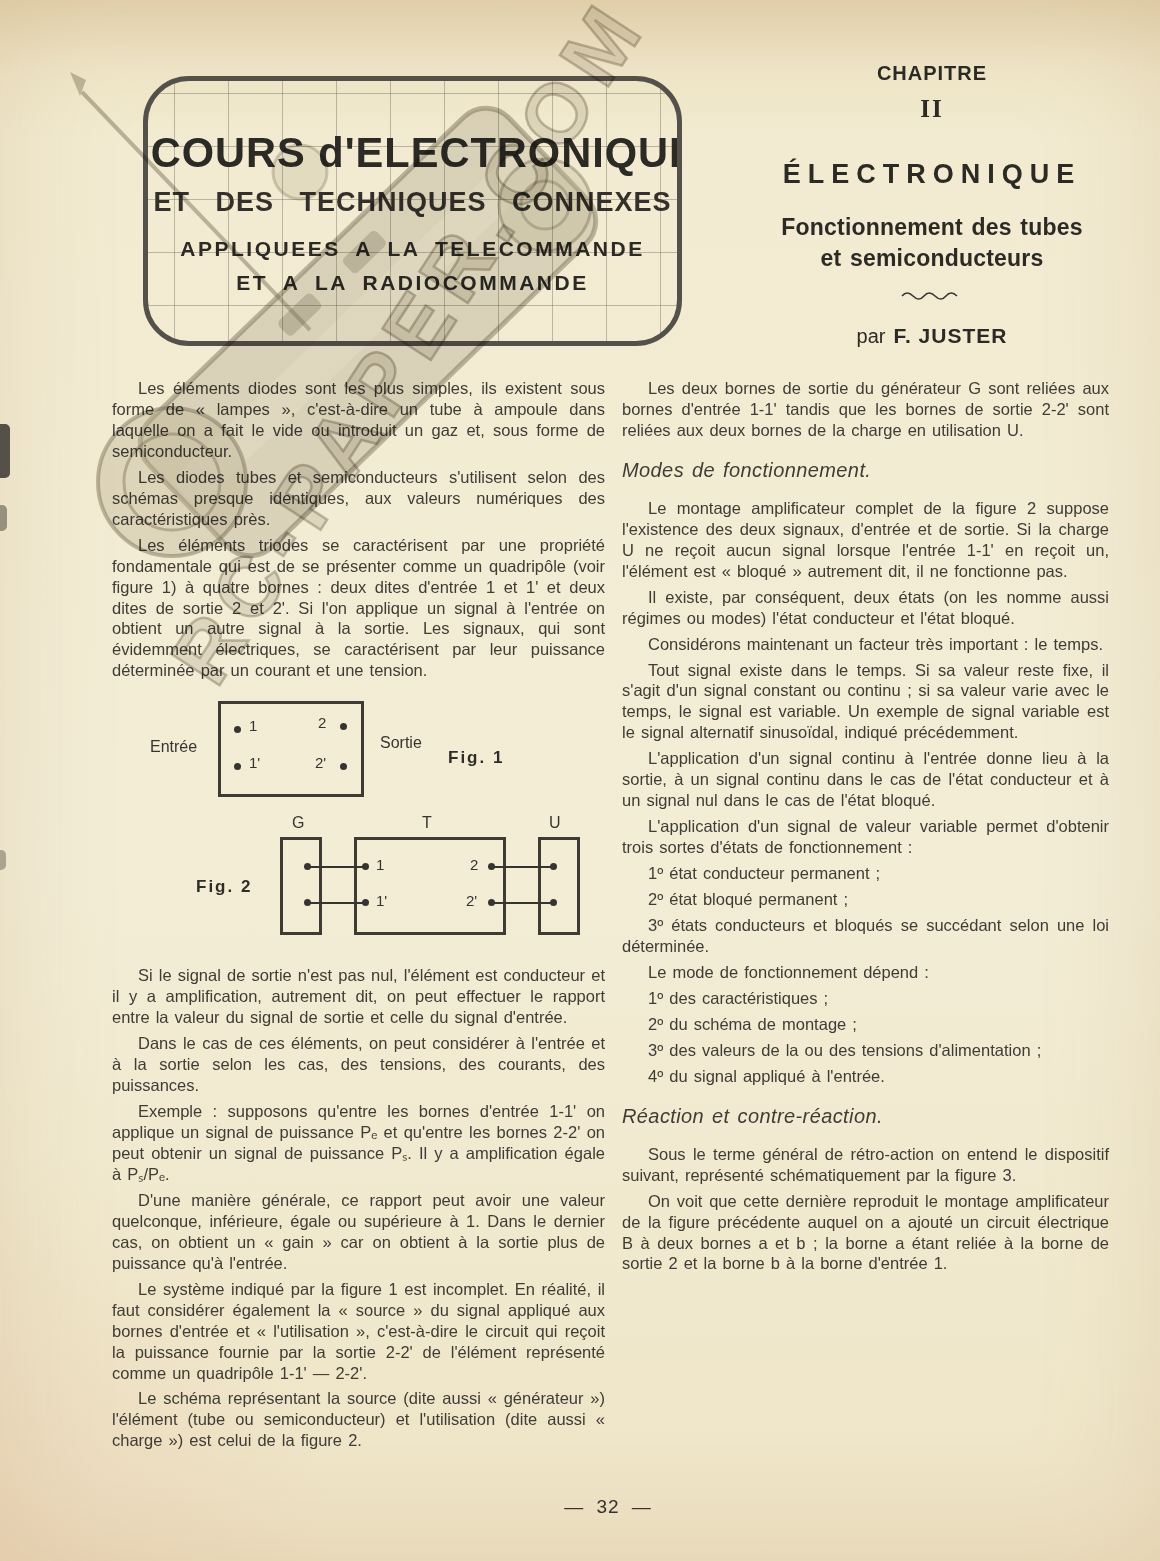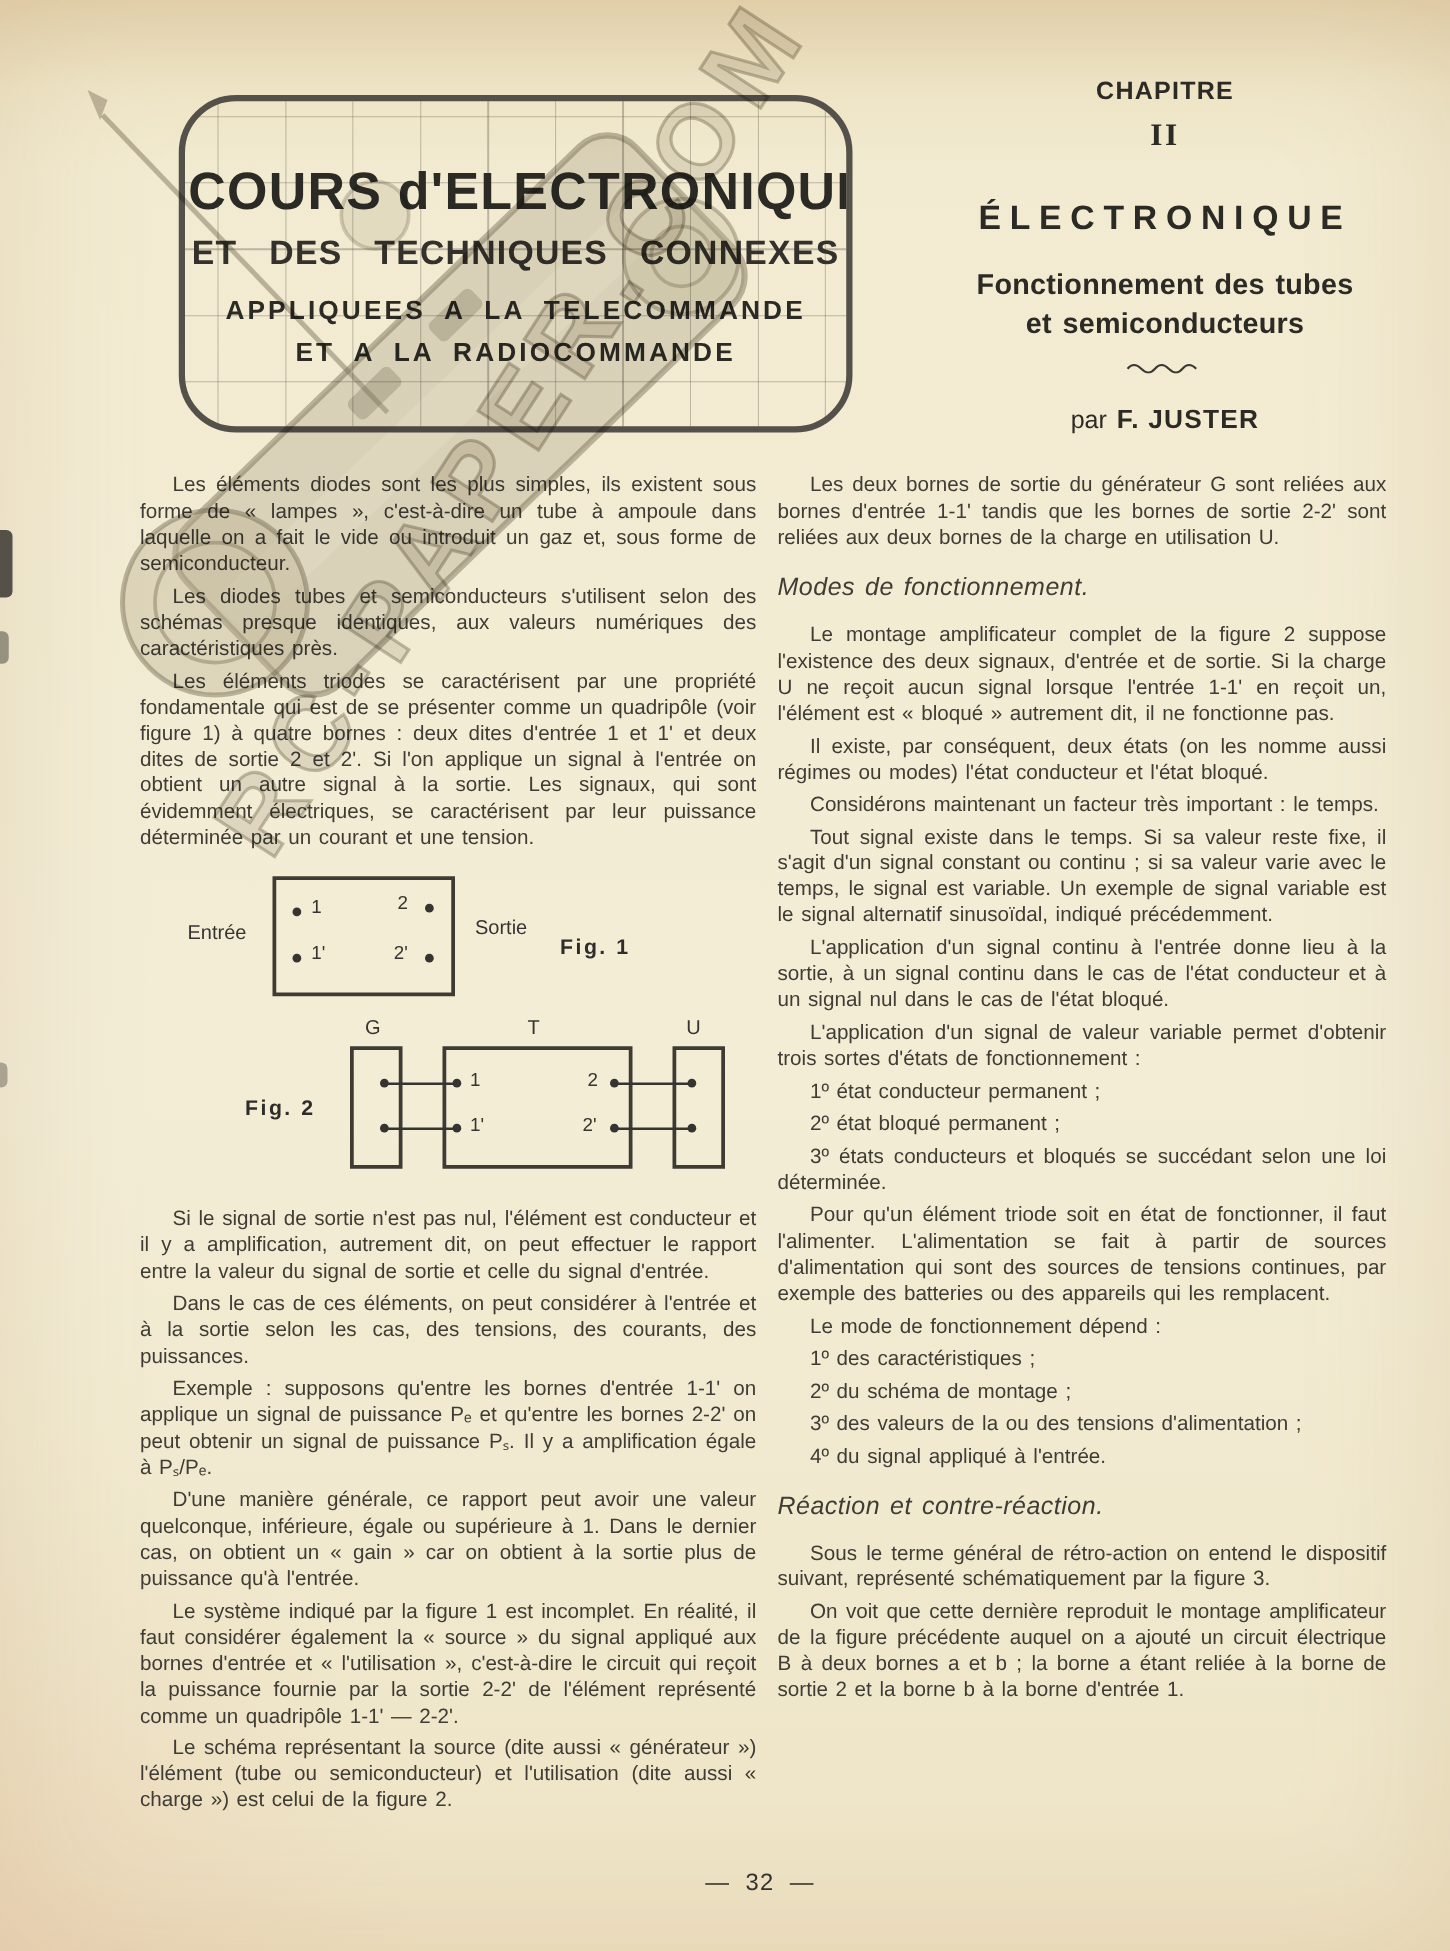--- a/index.html
+++ b/index.html
@@ -170,21 +170,20 @@
     <h3 class="sect">Modes de fonctionnement.</h3>
     <p class="body">Le montage amplificateur complet de la figure 2 suppose l'existence des deux signaux, d'entrée et de sortie. Si la charge U ne reçoit aucun signal lorsque l'entrée 1-1' en reçoit un, l'élément est « bloqué » autrement dit, il ne fonctionne pas.</p>
     <p class="body">Il existe, par conséquent, deux états (on les nomme aussi régimes ou modes) l'état conducteur et l'état bloqué.</p>
     <p class="body">Considérons maintenant un facteur très important : le temps.</p>
     <p class="body">Tout signal existe dans le temps. Si sa valeur reste fixe, il s'agit d'un signal constant ou continu ; si sa valeur varie avec le temps, le signal est variable. Un exemple de signal variable est le signal alternatif sinusoïdal, indiqué précédemment.</p>
     <p class="body">L'application d'un signal continu à l'entrée donne lieu à la sortie, à un signal continu dans le cas de l'état conducteur et à un signal nul dans le cas de l'état bloqué.</p>
     <p class="body">L'application d'un signal de valeur variable permet d'obtenir trois sortes d'états de fonctionnement :</p>
     <p class="body">1º état conducteur permanent ;</p>
     <p class="body">2º état bloqué permanent ;</p>
     <p class="body">3º états conducteurs et bloqués se succédant selon une loi déterminée.</p>
-    <p class="body">Pour qu'un élément triode soit en état de fonctionner, il faut l'alimenter. L'alimentation se fait à partir de sources d'alimentation qui sont des sources de tensions continues, par exemple des batteries ou des appareils qui les remplacent.</p>
     <p class="body">Le mode de fonctionnement dépend :</p>
     <p class="body">1º des caractéristiques ;</p>
     <p class="body">2º du schéma de montage ;</p>
     <p class="body">3º des valeurs de la ou des tensions d'alimentation ;</p>
     <p class="body">4º du signal appliqué à l'entrée.</p>
     <h3 class="sect">Réaction et contre-réaction.</h3>
     <p class="body">Sous le terme général de rétro-action on entend le dispositif suivant, représenté schématiquement par la figure 3.</p>
     <p class="body">On voit que cette dernière reproduit le montage amplificateur de la figure précédente auquel on a ajouté un circuit électrique B à deux bornes a et b ; la borne a étant reliée à la borne de sortie 2 et la borne b à la borne d'entrée 1.</p>
   </div>
 

